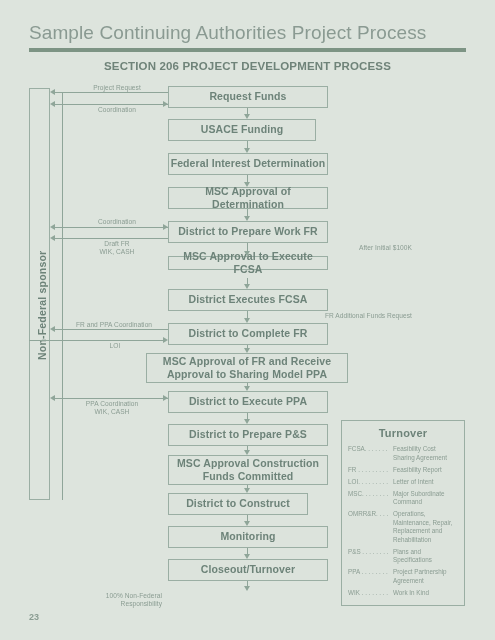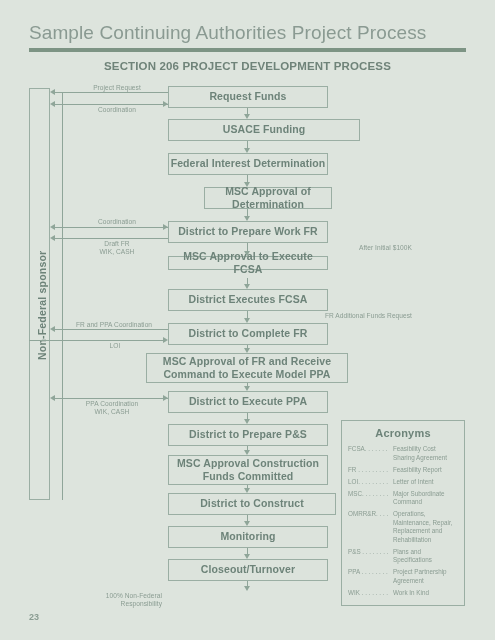--- a/index.html
+++ b/index.html
@@ -131,63 +131,63 @@
 
   <div class="sponsor-lane" style="left:29px;top:88px;width:21px;height:412px;"></div>
   <div class="sponsor-label" style="left:36px;top:360px;">Non-Federal sponsor</div>
 
   <div class="vline" style="left:62px;top:92px;height:408px;"></div>
 
   <div class="box" style="left:168px;top:86px;width:160px;height:22px;">
       <span>Request Funds</span>
     </div>
 
-  <div class="box" style="left:168px;top:119px;width:192px;height:22px;">
+  <div class="box" style="left:168px;top:119px;width:148px;height:22px;">
       <span>USACE Funding</span>
     </div>
 
   <div class="box" style="left:168px;top:153px;width:160px;height:22px;">
       <span>Federal Interest Determination</span>
     </div>
 
-  <div class="box" style="left:168px;top:187px;width:128px;height:22px;margin-left:36px;">
+  <div class="box" style="left:168px;top:187px;width:160px;height:22px;">
       <span>MSC Approval of Determination</span>
     </div>
 
   <div class="box" style="left:168px;top:221px;width:160px;height:22px;">
       <span>District to Prepare Work FR</span>
     </div>
 
   <div class="box" style="left:168px;top:256px;width:160px;height:14px;">
       <span>MSC Approval to Execute FCSA</span>
     </div>
 
   <div class="box" style="left:168px;top:289px;width:160px;height:22px;text-align:center;">
       <span>District Executes FCSA</span>
     </div>
 
   <div class="box" style="left:168px;top:323px;width:160px;height:22px;">
       <span>District to Complete FR</span>
     </div>
 
   <div class="box" style="left:146px;top:353px;width:202px;height:30px;white-space:pre-line;"><span>MSC Approval of FR and Receive
-Command to Execute Model PPA</span></div>
+Approval to Sharing Model PPA</span></div>
 
   <div class="box" style="left:168px;top:391px;width:160px;height:22px;">
       <span>District to Execute PPA</span>
     </div>
 
   <div class="box" style="left:168px;top:424px;width:160px;height:22px;">
       <span>District to Prepare P&amp;S</span>
     </div>
 
   <div class="box" style="left:168px;top:455px;width:160px;height:30px;white-space:pre-line;"><span>MSC Approval Construction
 Funds Committed</span></div>
 
-  <div class="box" style="left:168px;top:493px;width:168px;height:22px;">
+  <div class="box" style="left:168px;top:493px;width:140px;height:22px;">
       <span>District to Construct</span>
     </div>
 
   <div class="box" style="left:168px;top:526px;width:160px;height:22px;">
       <span>Monitoring</span>
     </div>
 
   <div class="box" style="left:168px;top:559px;width:160px;height:22px;">
       <span>Closeout/Turnover</span>
     </div>
@@ -272,21 +272,21 @@
   <div class="hline" style="left:55px;top:398px;width:113px;"></div>
   <div class="arrow-left" style="left:50px;top:394.5px;"></div>
   <div class="arrow-right" style="left:163px;top:394.5px;"></div>
   <div class="annot center" style="left:60px;top:400px;width:104px;">PPA Coordination
 WIK, CASH</div>
 
   <div class="annot right" style="left:72px;top:592px;width:90px;">100% Non-Federal
 Responsibility</div>
 
   <div class="acronyms">
-    <div class="acronyms-title">Acronyms</div>
+    <div class="acronyms-title">Turnover</div>
     <div class="acr-list">
       <div class="acr-row">
         <div class="acr-term">FCSA. . . . . . .</div>
         <div class="acr-def">Feasibility Cost
 Sharing Agreement</div>
       </div>
       <div class="acr-row">
         <div class="acr-term">FR . . . . . . . . .</div>
         <div class="acr-def">Feasibility Report</div>
       </div>

